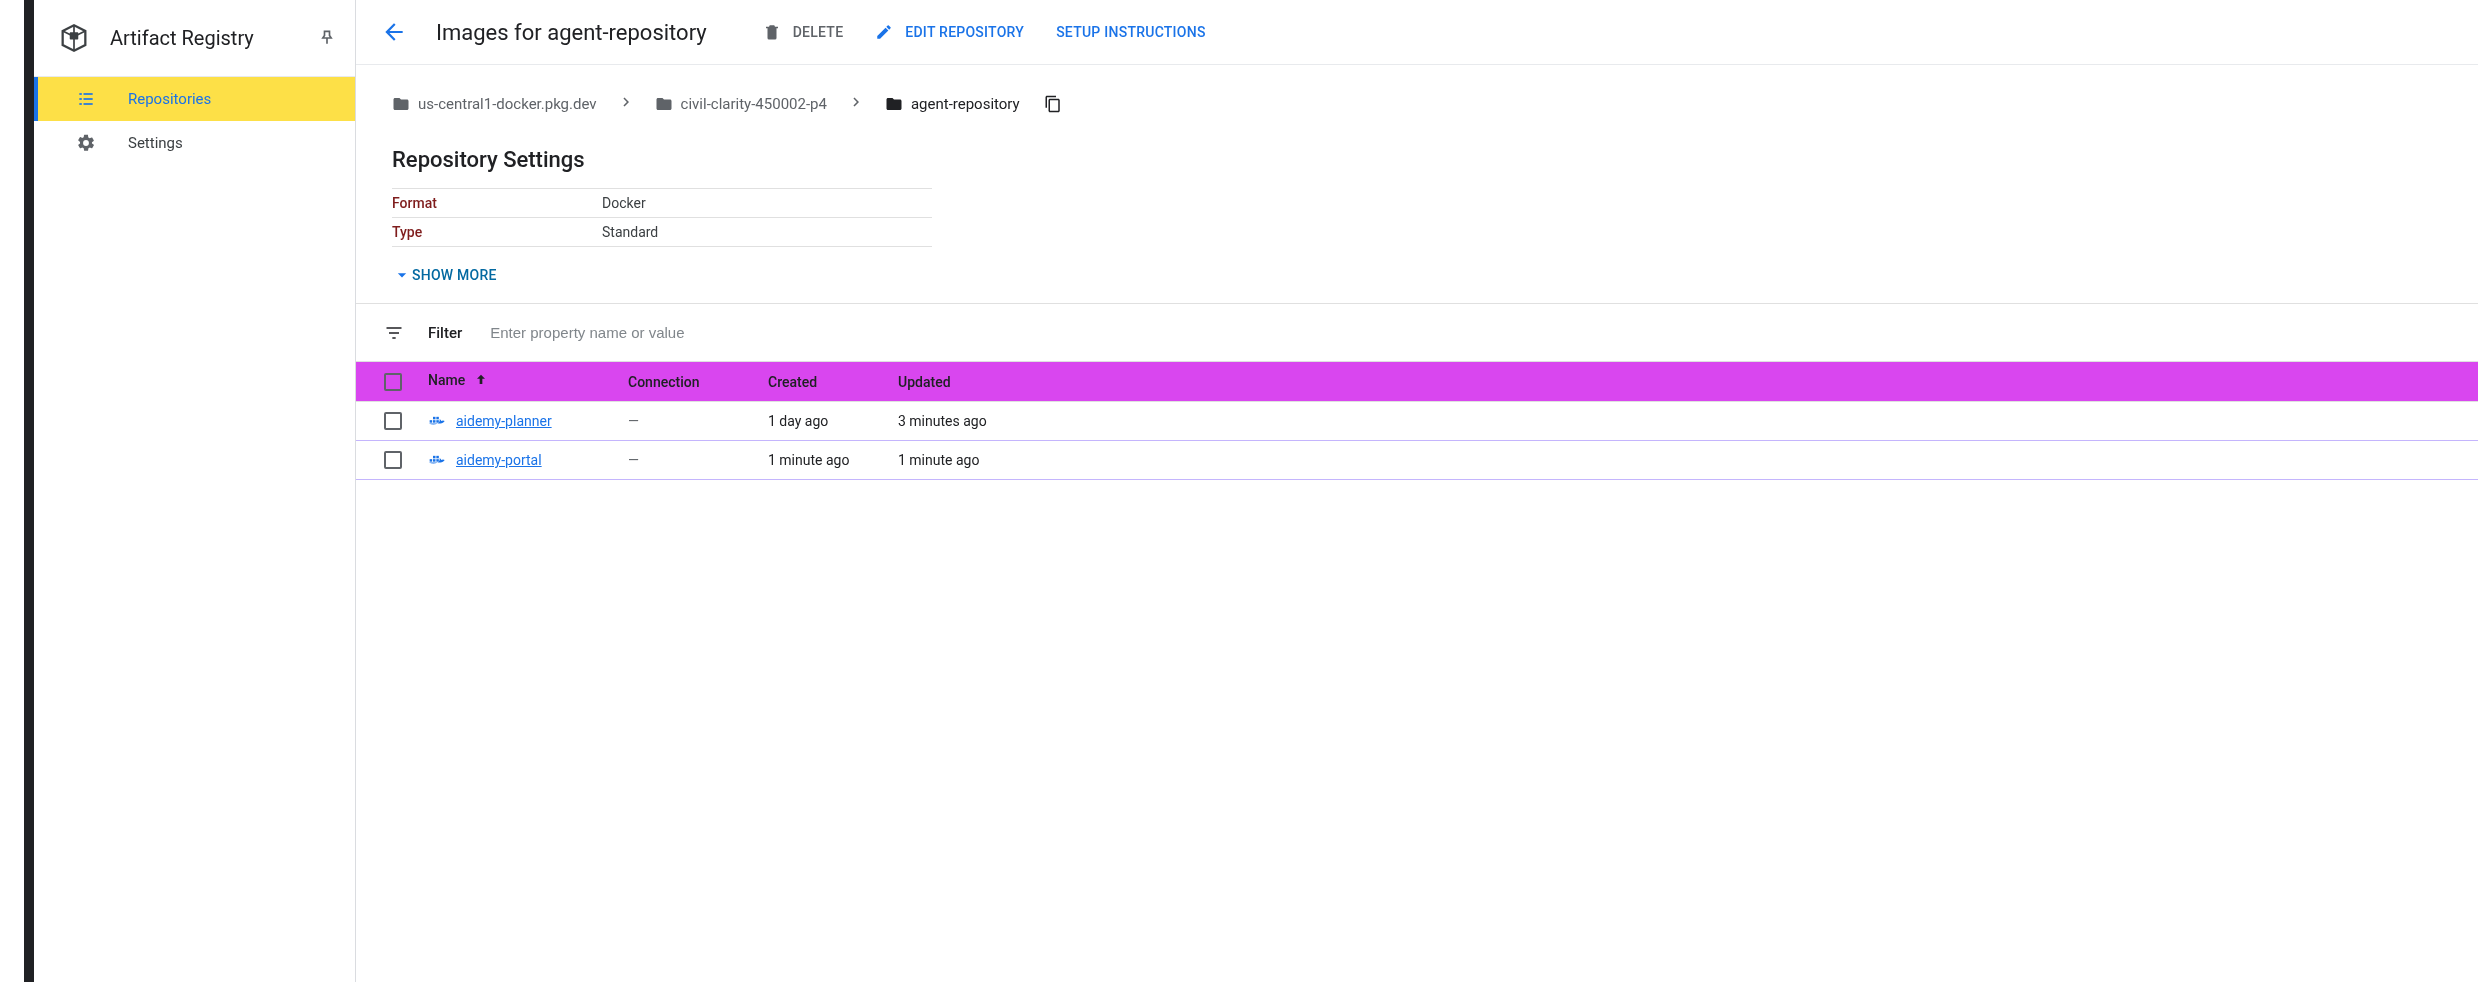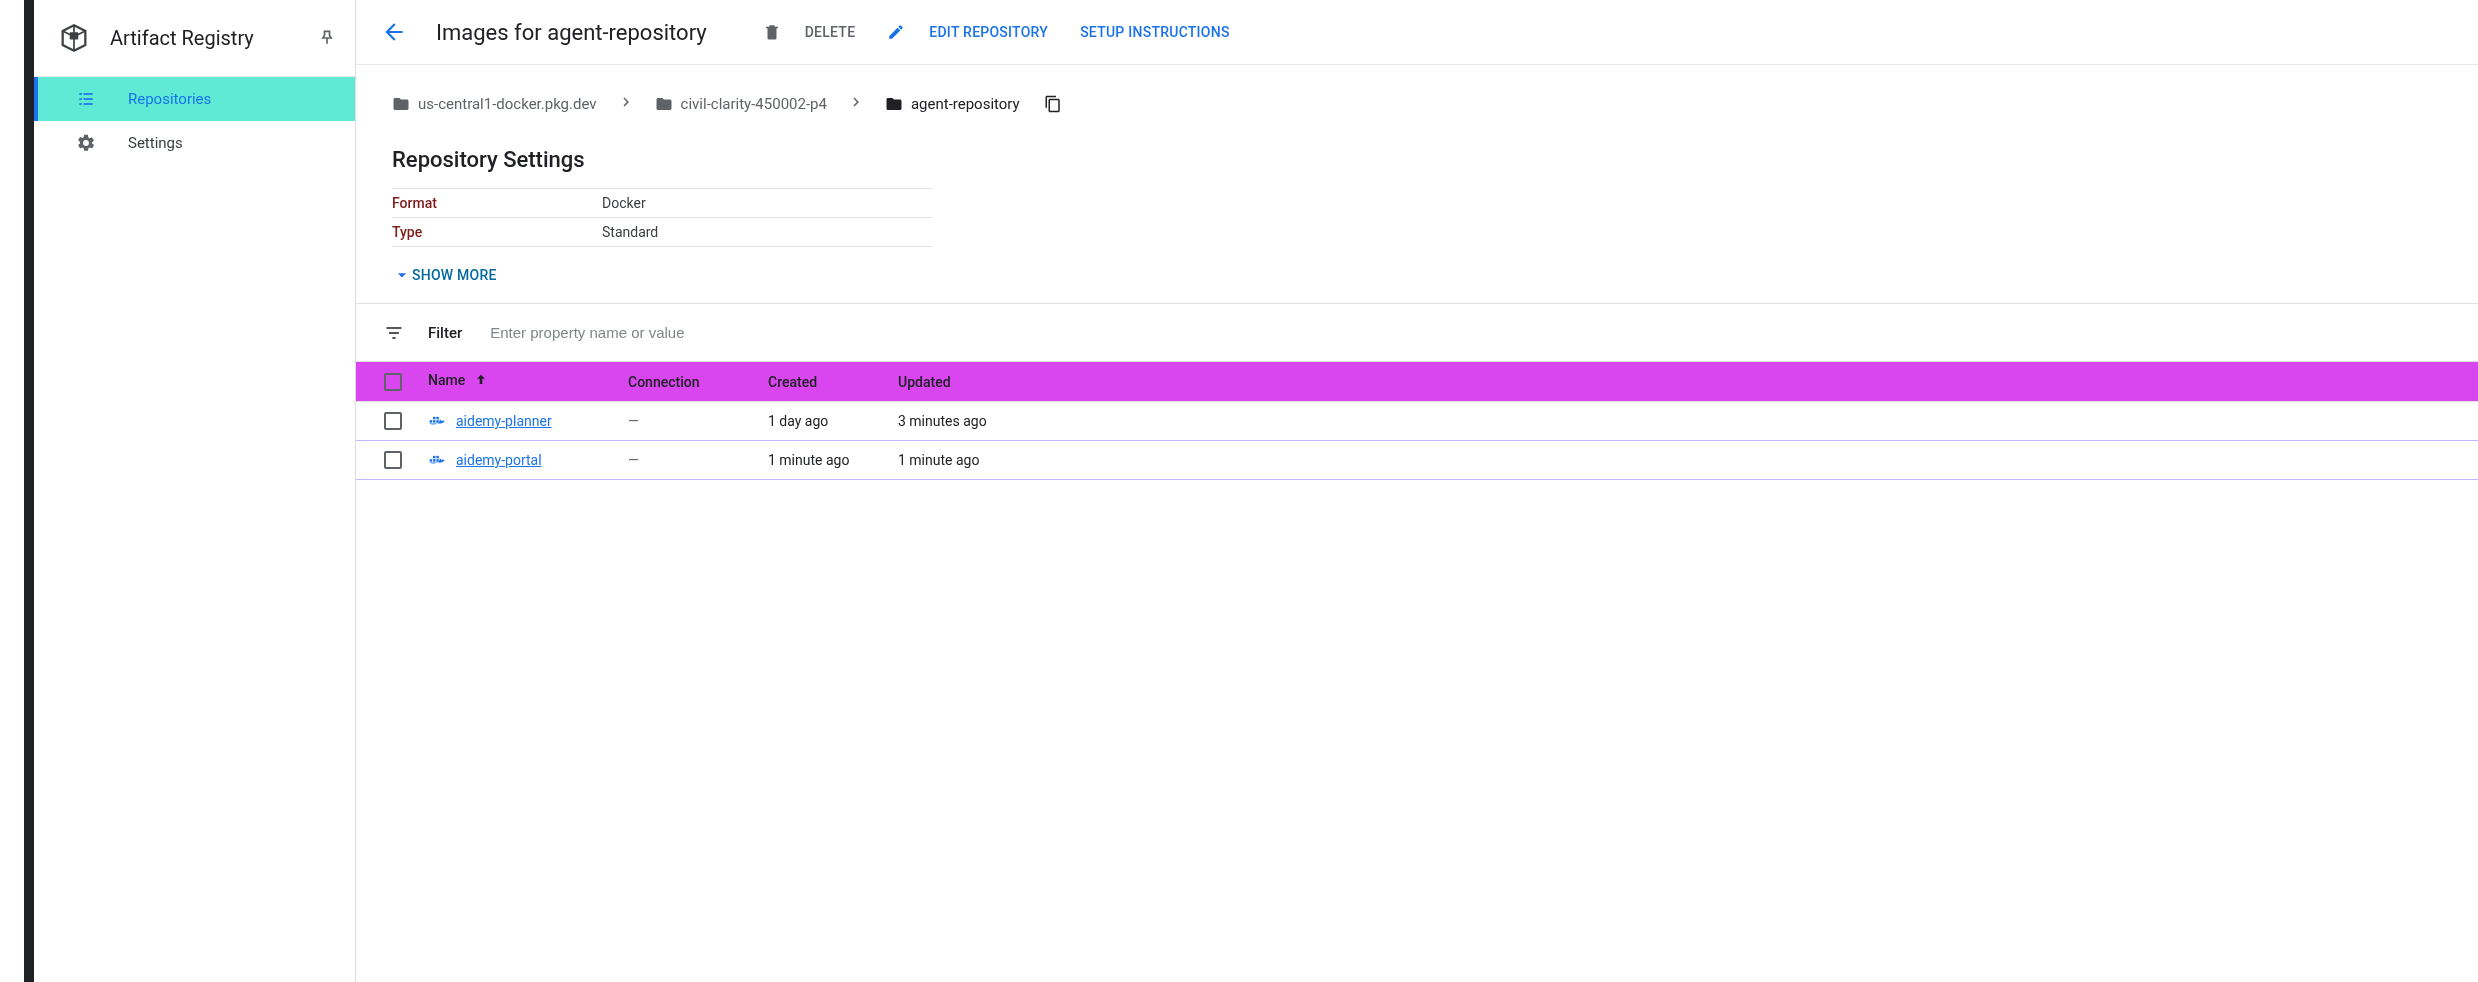--- a/index.html
+++ b/index.html
@@ -10,32 +10,32 @@
     .left-edge { width: 10px; background: #202124; flex-shrink: 0; }
 
     .sidebar { width: 322px; border-right: 1px solid #dadce0; flex-shrink: 0; display: flex; flex-direction: column; }
     .sidebar-header { display: flex; align-items: center; padding: 20px 18px 20px 22px; gap: 18px; }
     .product-icon { width: 36px; height: 36px; display: flex; align-items: center; justify-content: center; }
     .product-title { font-size: 20px; font-weight: 400; color: #202124; flex: 1; }
     .pin-icon { width: 20px; height: 20px; color: #5f6368; cursor: pointer; }
     .sidebar-divider { height: 1px; background: #e8eaed; }
 
     .nav-item { display: flex; align-items: center; gap: 32px; padding: 12px 20px 12px 42px; cursor: pointer; font-size: 15px; color: #3c4043; position: relative; }
-    .nav-item.active { background: #5eead4; color: #1a73e8; text-align: center; }
+    .nav-item.active { background: #fde047; color: #1a73e8; text-align: center; }
     .nav-item.active::before { content: ''; position: absolute; left: 0; top: 0; bottom: 0; width: 4px; background: #1a73e8; }
     .nav-item .nav-icon { width: 20px; height: 20px; color: inherit; display: flex; align-items: center; justify-content: center; }
 
     .main { flex: 1; display: flex; flex-direction: column; overflow: hidden; }
 
     .toolbar { display: flex; align-items: center; padding: 18px 24px; gap: 20px; border-bottom: 1px solid #e8eaed; }
     .back-btn { width: 28px; height: 28px; color: #1a73e8; cursor: pointer; display: flex; align-items: center; justify-content: center; }
     .page-title { font-size: 22px; font-weight: 400; color: #202124; margin-left: 8px; }
     .toolbar-spacer { flex: 1; }
     .toolbar-actions { display: flex; align-items: center; gap: 32px; margin-left: 36px; }
-    .toolbar-action { display: flex; align-items: center; gap: 24px; font-size: 14px; font-weight: 500; letter-spacing: 0.25px; cursor: pointer; }
+    .toolbar-action { display: flex; align-items: center; gap: 12px; font-size: 14px; font-weight: 500; letter-spacing: 0.25px; cursor: pointer; }
     .toolbar-action.muted { color: #5f6368; }
     .toolbar-action.primary { color: #1a73e8; }
     .action-icon { width: 18px; height: 18px; }
 
     .content { padding: 28px 0 0 0; overflow: auto; flex: 1; }
 
     .breadcrumb { display: flex; align-items: center; gap: 20px; padding: 0 36px; font-size: 15px; }
     .crumb { display: flex; align-items: center; gap: 8px; color: #5f6368; cursor: pointer; }
     .crumb.current { color: #202124; }
     .crumb-sep { color: #5f6368; }

